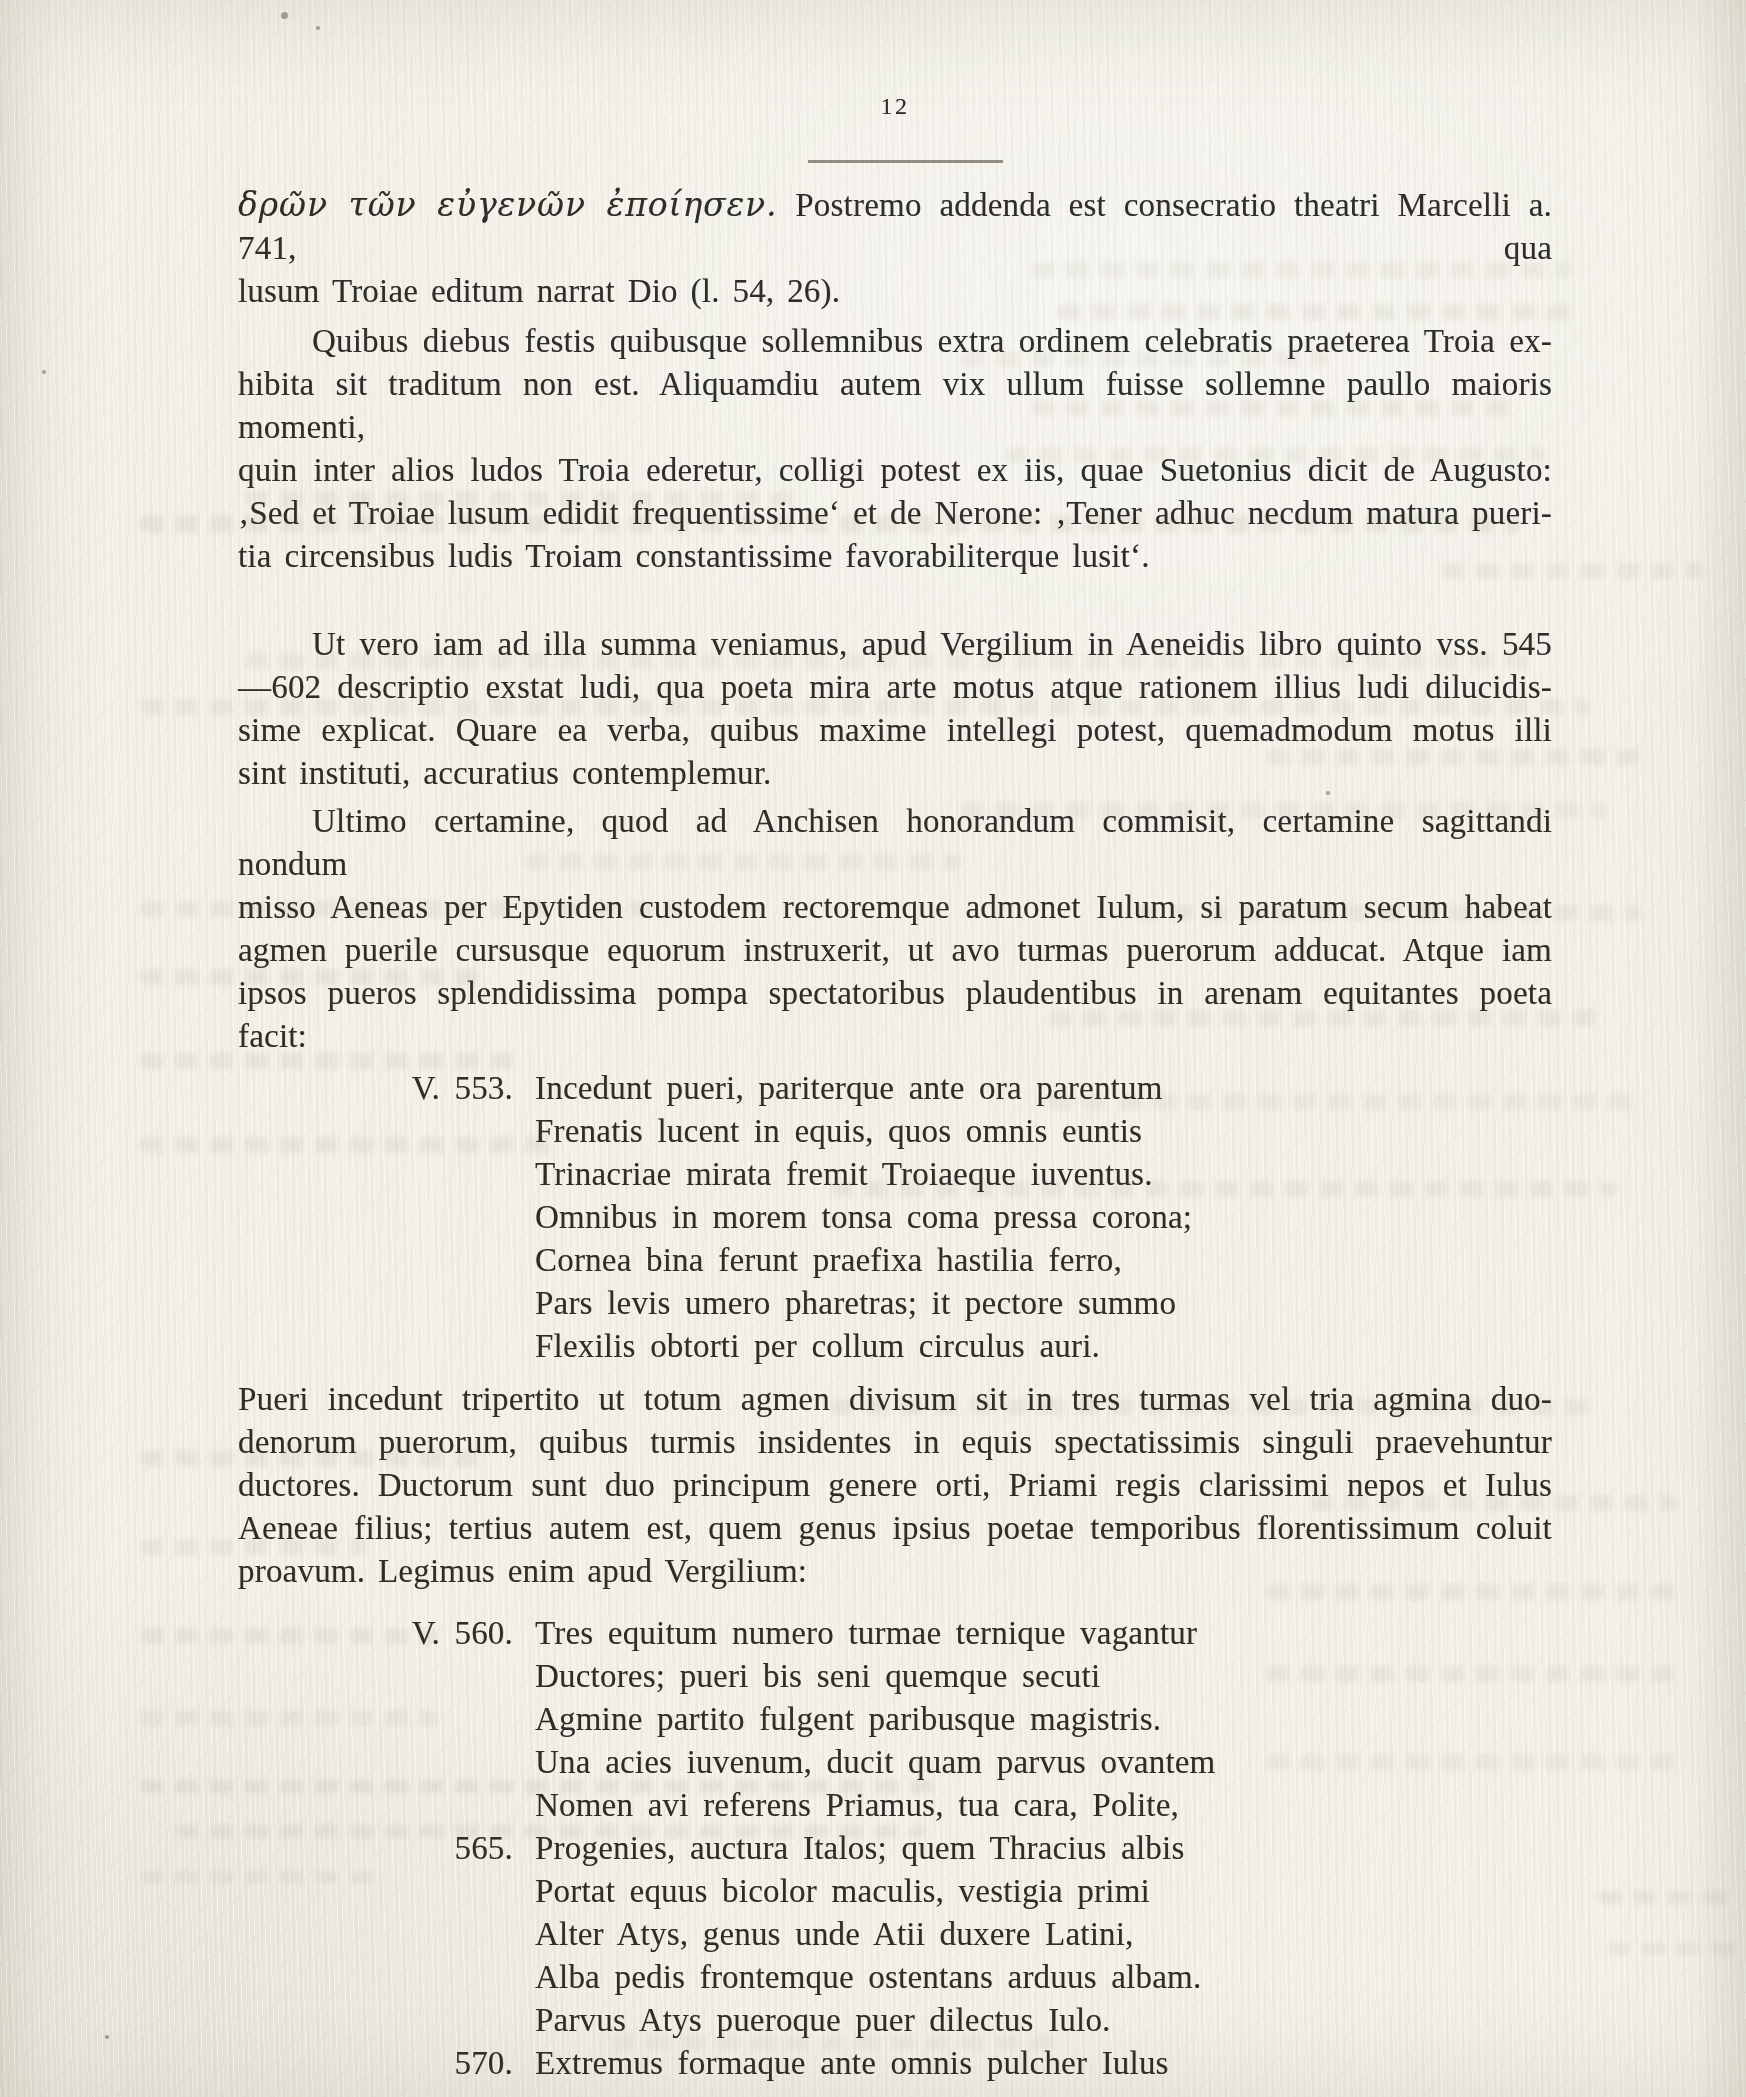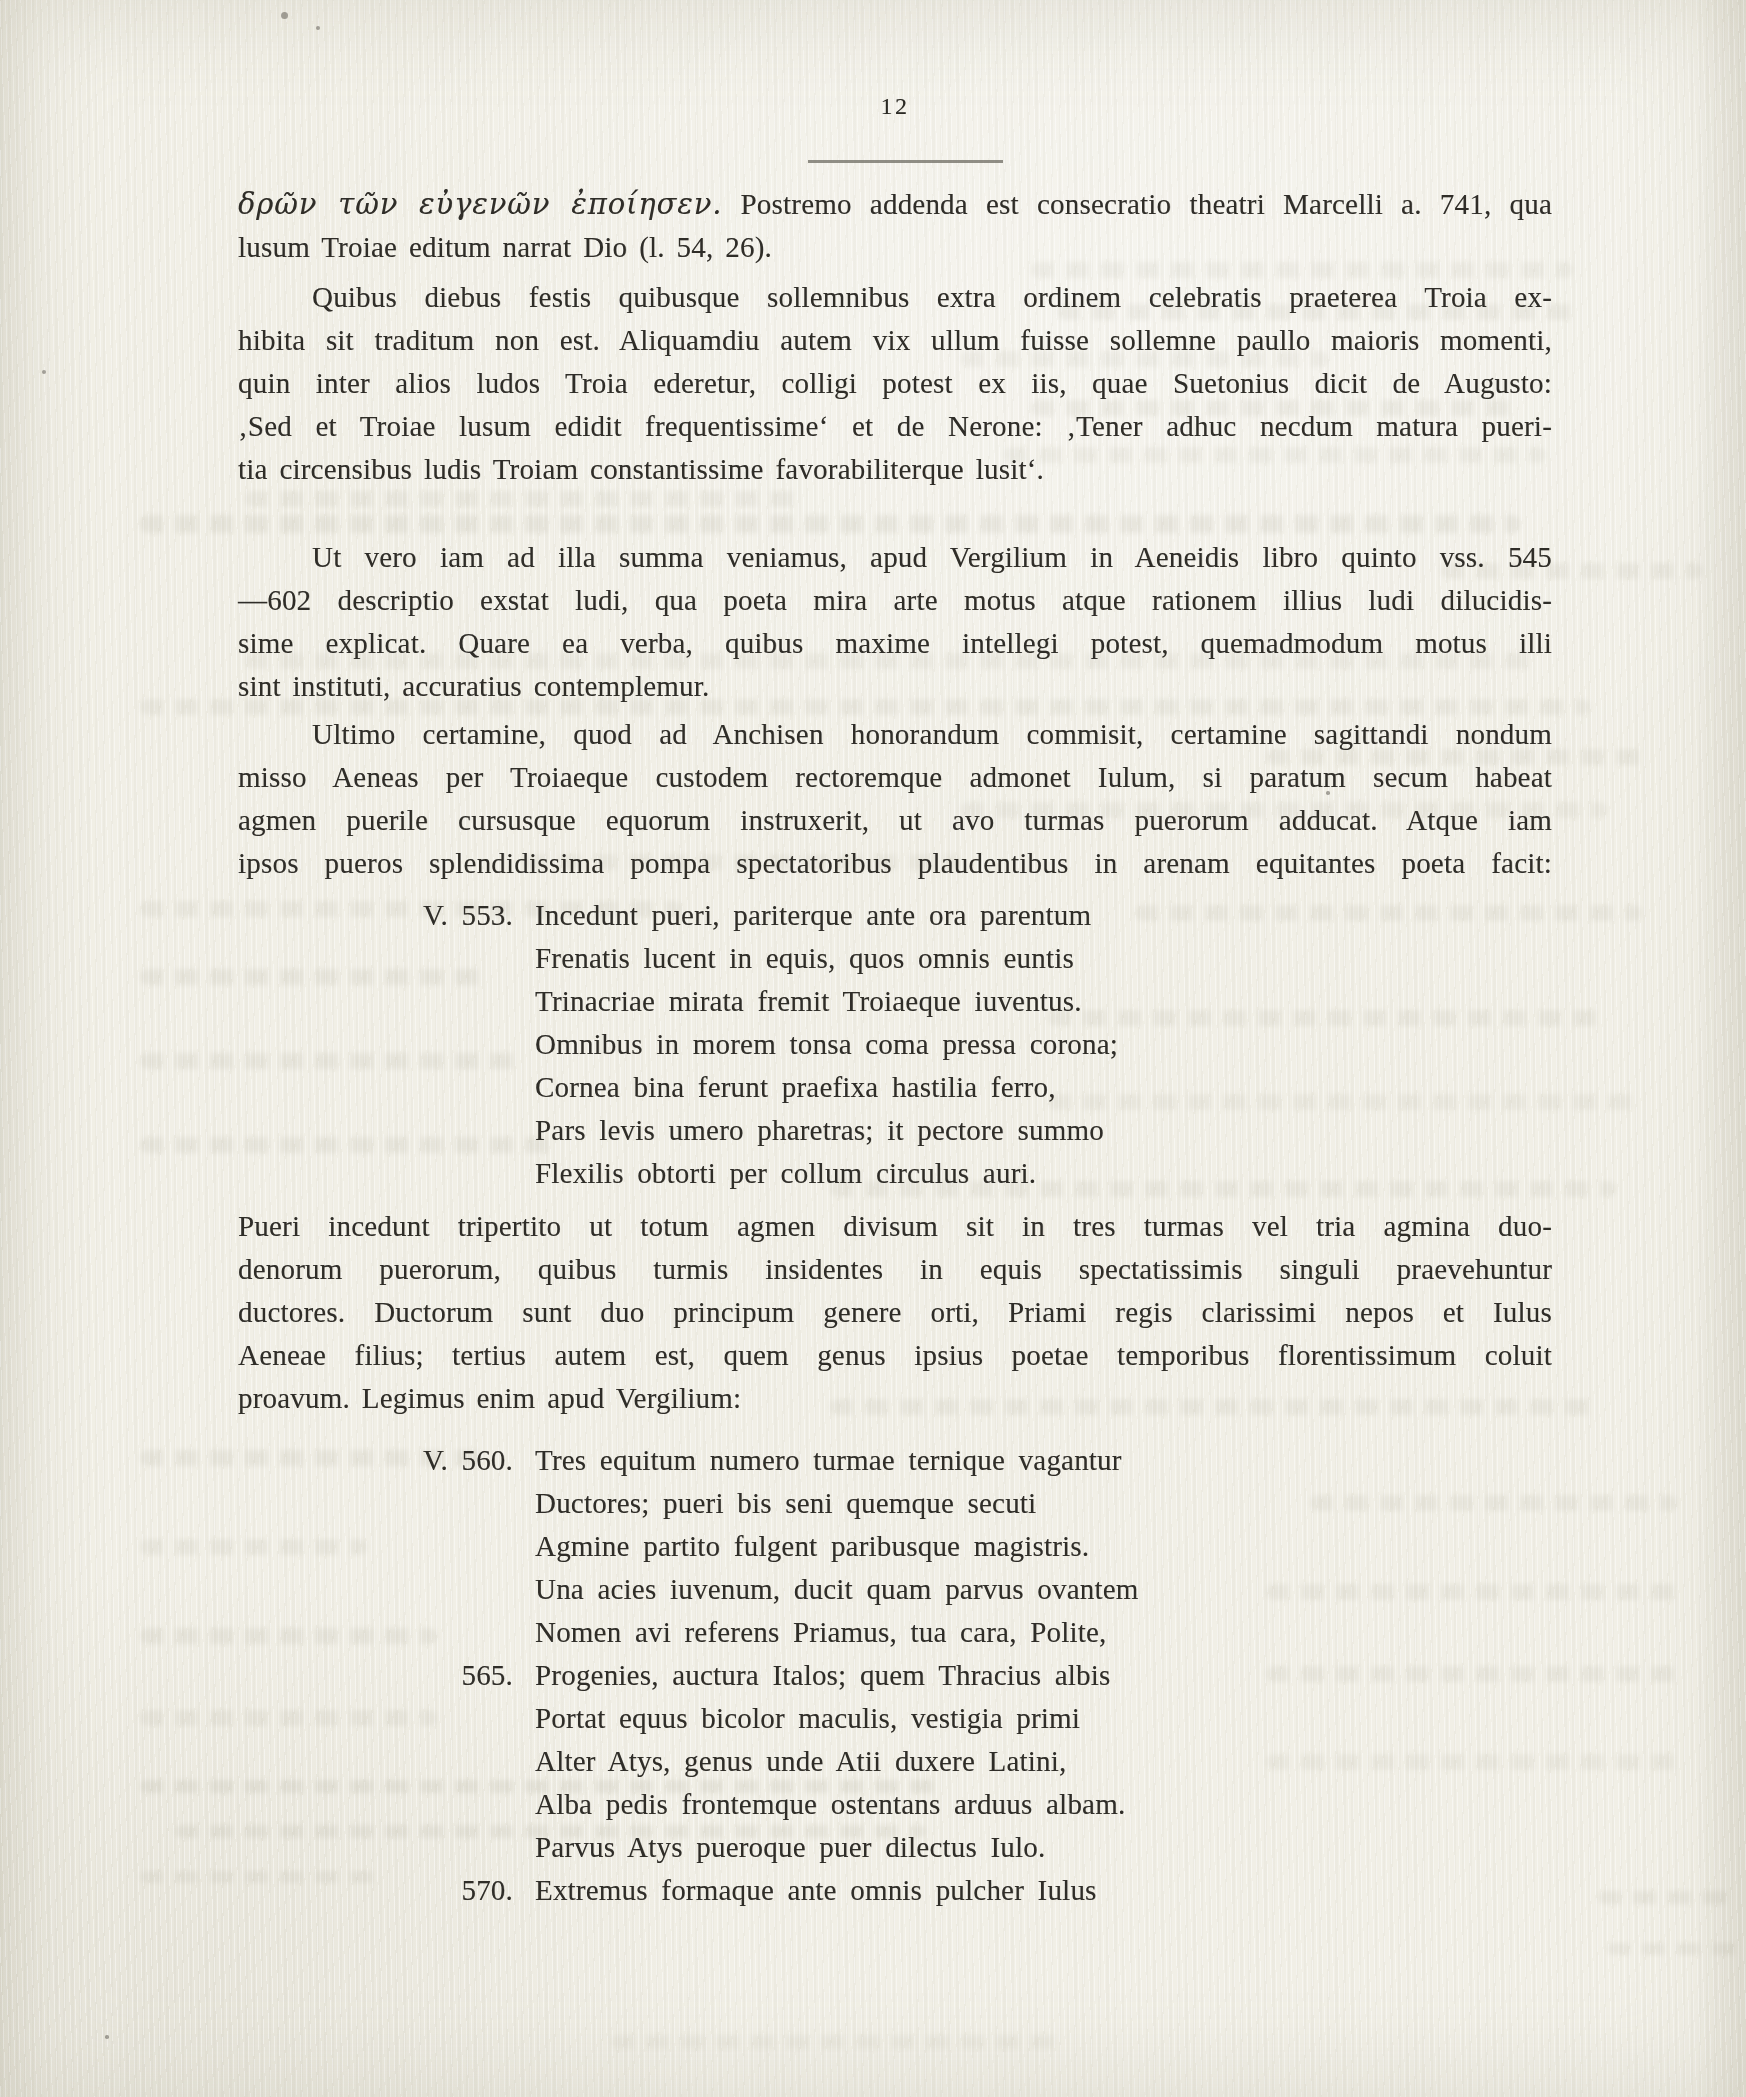--- a/index.html
+++ b/index.html
@@ -37,21 +37,21 @@
     opacity: 0.75;
     z-index: 3;
   }
   .text-block {
     position: absolute;
     top: 183px; left: 238px; width: 1314px;
     z-index: 2;
   }
   .line {
     position: relative;
-    font-size: 29px;
+    font-size: 33px;
     line-height: 43px;
     letter-spacing: 0.2px;
     word-spacing: 4.4px;
     text-shadow: 0.3px 0.3px 0.5px rgba(47,45,40,0.32);
   }
   .just { text-align: justify; text-align-last: justify; }
   .indent { text-indent: 74px; }
   .verse { padding-left: 297px; word-spacing: 6.1px; }
   .vlabel {
     position: absolute;
@@ -124,21 +124,21 @@
       <div class="line just indent" style="margin-top: 7px;"><span>Quibus diebus festis quibusque sollemnibus extra ordinem celebratis praeterea Troia ex-</span></div>
       <div class="line just"><span>hibita sit traditum non est.  Aliquamdiu autem vix ullum fuisse sollemne paullo maioris momenti,</span></div>
       <div class="line just"><span>quin inter alios ludos Troia ederetur, colligi potest ex iis, quae Suetonius dicit de Augusto:</span></div>
       <div class="line just"><span>‚Sed et Troiae lusum edidit frequentissime‘ et de Nerone: ‚Tener adhuc necdum matura pueri-</span></div>
       <div class="line"><span>tia circensibus ludis Troiam constantissime favorabiliterque lusit‘.</span></div>
       <div class="line just indent" style="margin-top: 45px;"><span>Ut vero iam ad illa summa veniamus, apud Vergilium in Aeneidis libro quinto vss. 545</span></div>
       <div class="line just"><span>—602 descriptio exstat ludi, qua poeta mira arte motus atque rationem illius ludi dilucidis-</span></div>
       <div class="line just"><span>sime explicat.  Quare ea verba, quibus maxime intellegi potest, quemadmodum motus illi</span></div>
       <div class="line"><span>sint instituti, accuratius contemplemur.</span></div>
       <div class="line just indent" style="margin-top: 5.2px;"><span>Ultimo certamine, quod ad Anchisen honorandum commisit, certamine sagittandi nondum</span></div>
-      <div class="line just"><span>misso Aeneas per Troiaeque custodem rectoremque admonet Iulum, si paratum secum habeat</span></div>
+      <div class="line just"><span>misso Aeneas per Epytiden custodem rectoremque admonet Iulum, si paratum secum habeat</span></div>
       <div class="line just"><span>agmen puerile cursusque equorum instruxerit, ut avo turmas puerorum adducat.  Atque iam</span></div>
       <div class="line just"><span>ipsos pueros splendidissima pompa spectatoribus plaudentibus in arenam equitantes poeta facit:</span></div>
       <div class="line verse" style="margin-top: 8.7px;"><span class="vlabel">V. 553.</span><span>Incedunt pueri, pariterque ante ora parentum</span></div>
       <div class="line verse"><span>Frenatis lucent in equis, quos omnis euntis</span></div>
       <div class="line verse"><span>Trinacriae mirata fremit Troiaeque iuventus.</span></div>
       <div class="line verse"><span>Omnibus in morem tonsa coma pressa corona;</span></div>
       <div class="line verse"><span>Cornea bina ferunt praefixa hastilia ferro,</span></div>
       <div class="line verse"><span>Pars levis umero pharetras; it pectore summo</span></div>
       <div class="line verse"><span>Flexilis obtorti per collum circulus auri.</span></div>
       <div class="line just" style="margin-top: 10.5px;"><span>Pueri incedunt tripertito  ut totum agmen divisum sit in tres turmas vel tria agmina duo-</span></div>

